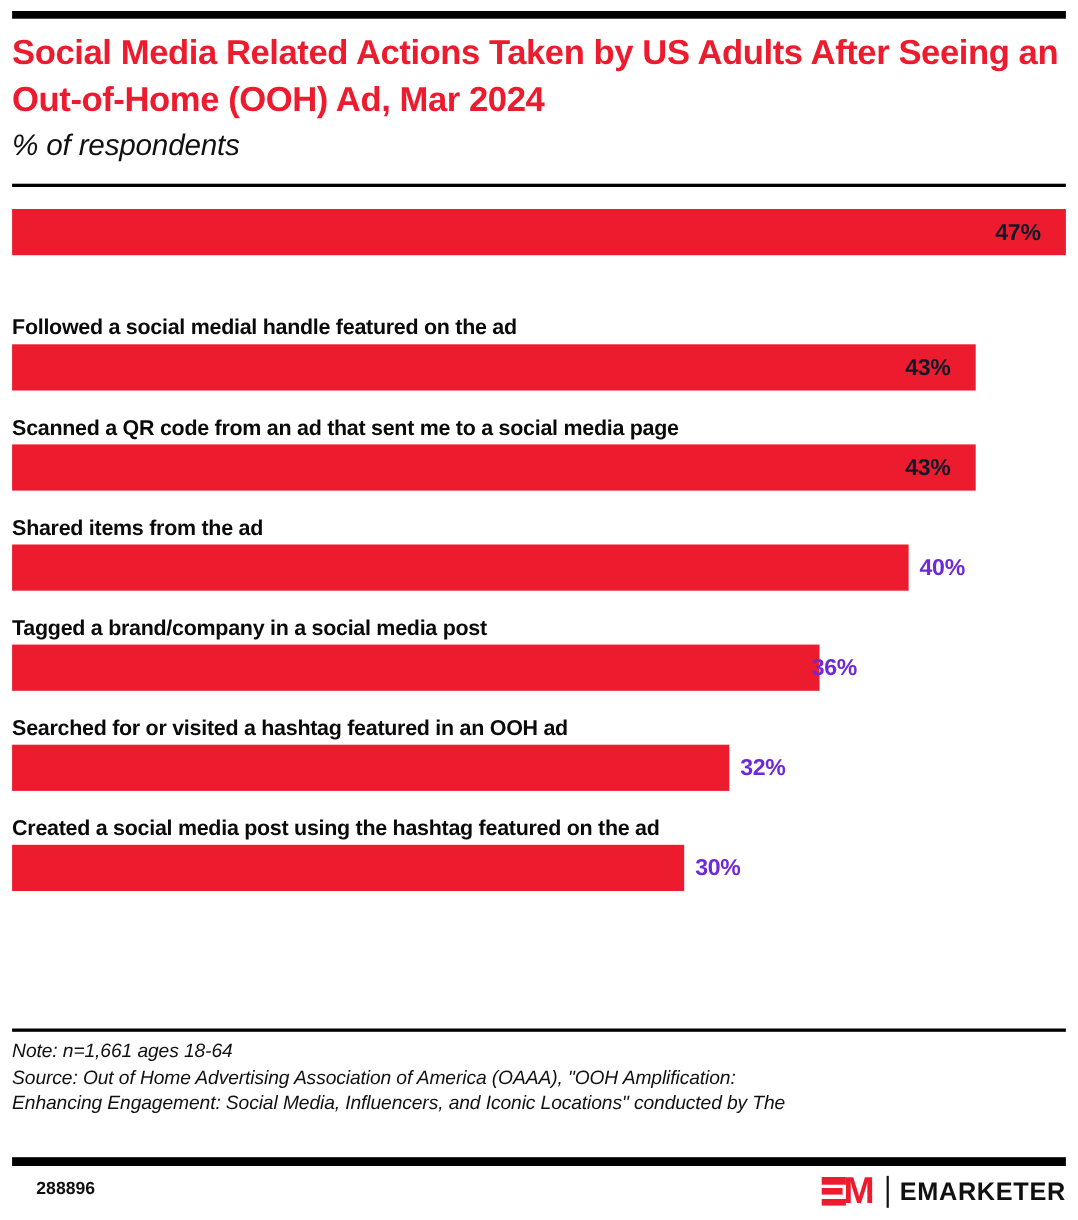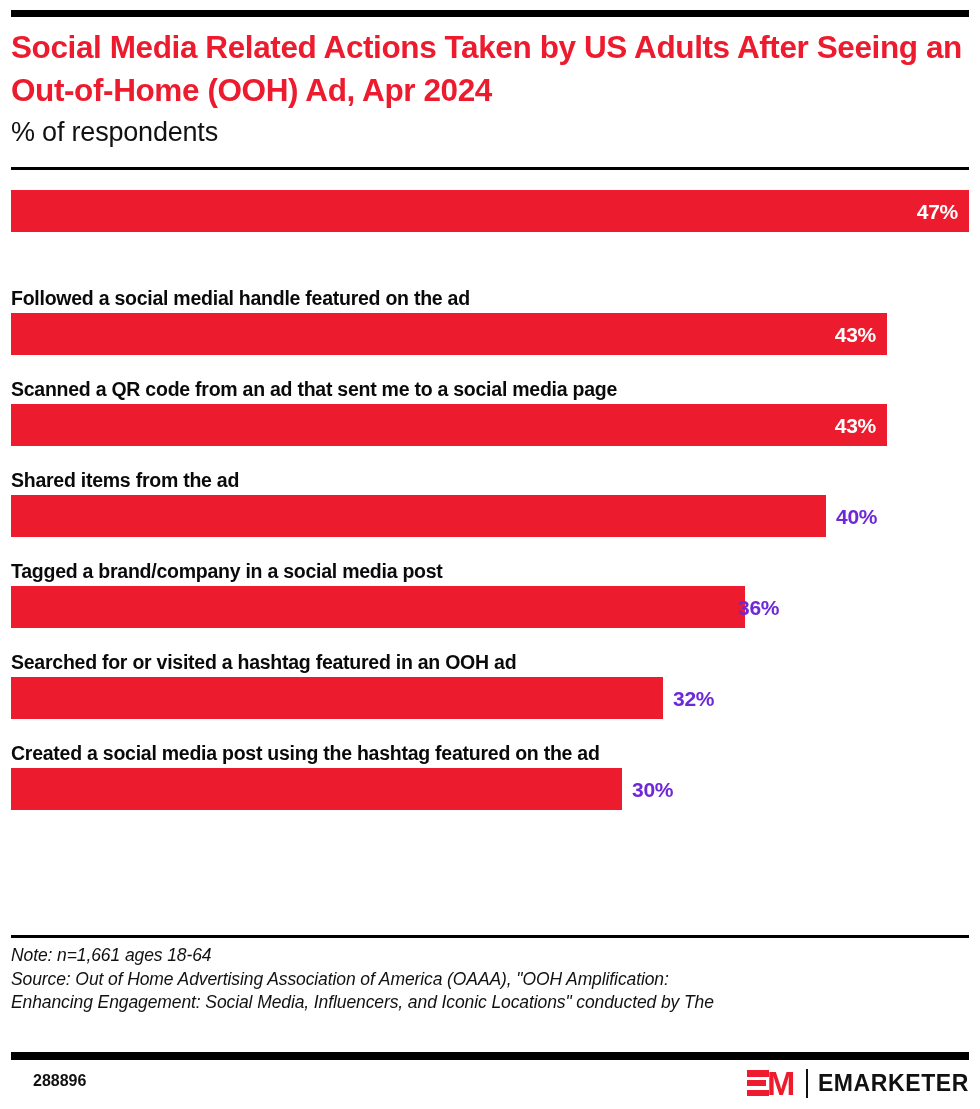--- a/index.html
+++ b/index.html
@@ -50,20 +50,21 @@
     line-height: 43px;
     font-weight: 700;
     color: #ED1B2E;
     letter-spacing: -0.4px;
     margin: 0;
     font-family: "Liberation Sans", sans-serif;
   }
   .chart-subtitle {
     font-size: 27px;
     line-height: 34px;
+    font-style: italic;
     font-weight: 400;
     color: #111111;
     margin: 3px 0 0 0;
     letter-spacing: -0.2px;
   }
   .rule-subtitle {
     position: absolute;
     left: 0;
     top: 167px;
     width: 958px;
@@ -110,22 +111,22 @@
     box-sizing: border-box;
   }
   .bar-value {
     font-size: 21px;
     font-weight: 700;
     letter-spacing: -0.3px;
     line-height: 1;
     white-space: nowrap;
   }
   .bar-value.inside {
-    color: #ffffff;
-    padding-right: 11px;
+    color: #0f172a;
+    padding-right: 23px;
   }
   .bar-value.outside {
     color: #6d28d9;
     position: absolute;
     top: 50%;
     transform: translateY(-50%);
     padding-left: 10px;
   }
 
   
@@ -234,21 +235,21 @@
 </style>
 </head>
 <body>
 
 <div id="page">
   <div class="inner">
 
     <div class="rule-top"></div>
 
     <div class="header">
-      <h1 class="chart-title">Social Media Related Actions Taken by US Adults After Seeing an Out-of-Home (OOH) Ad, Apr 2024</h1>
+      <h1 class="chart-title">Social Media Related Actions Taken by US Adults After Seeing an Out-of-Home (OOH) Ad, Mar 2024</h1>
       <div class="chart-subtitle">% of respondents</div>
     </div>
 
     <div class="rule-subtitle"></div>
 
     <div class="plot" id="plot">
         <div class="bar-row">
           <div class="bar-track">
             <div class="bar-fill" style="width: 958px;">
               <span class="bar-value inside">47%</span>

